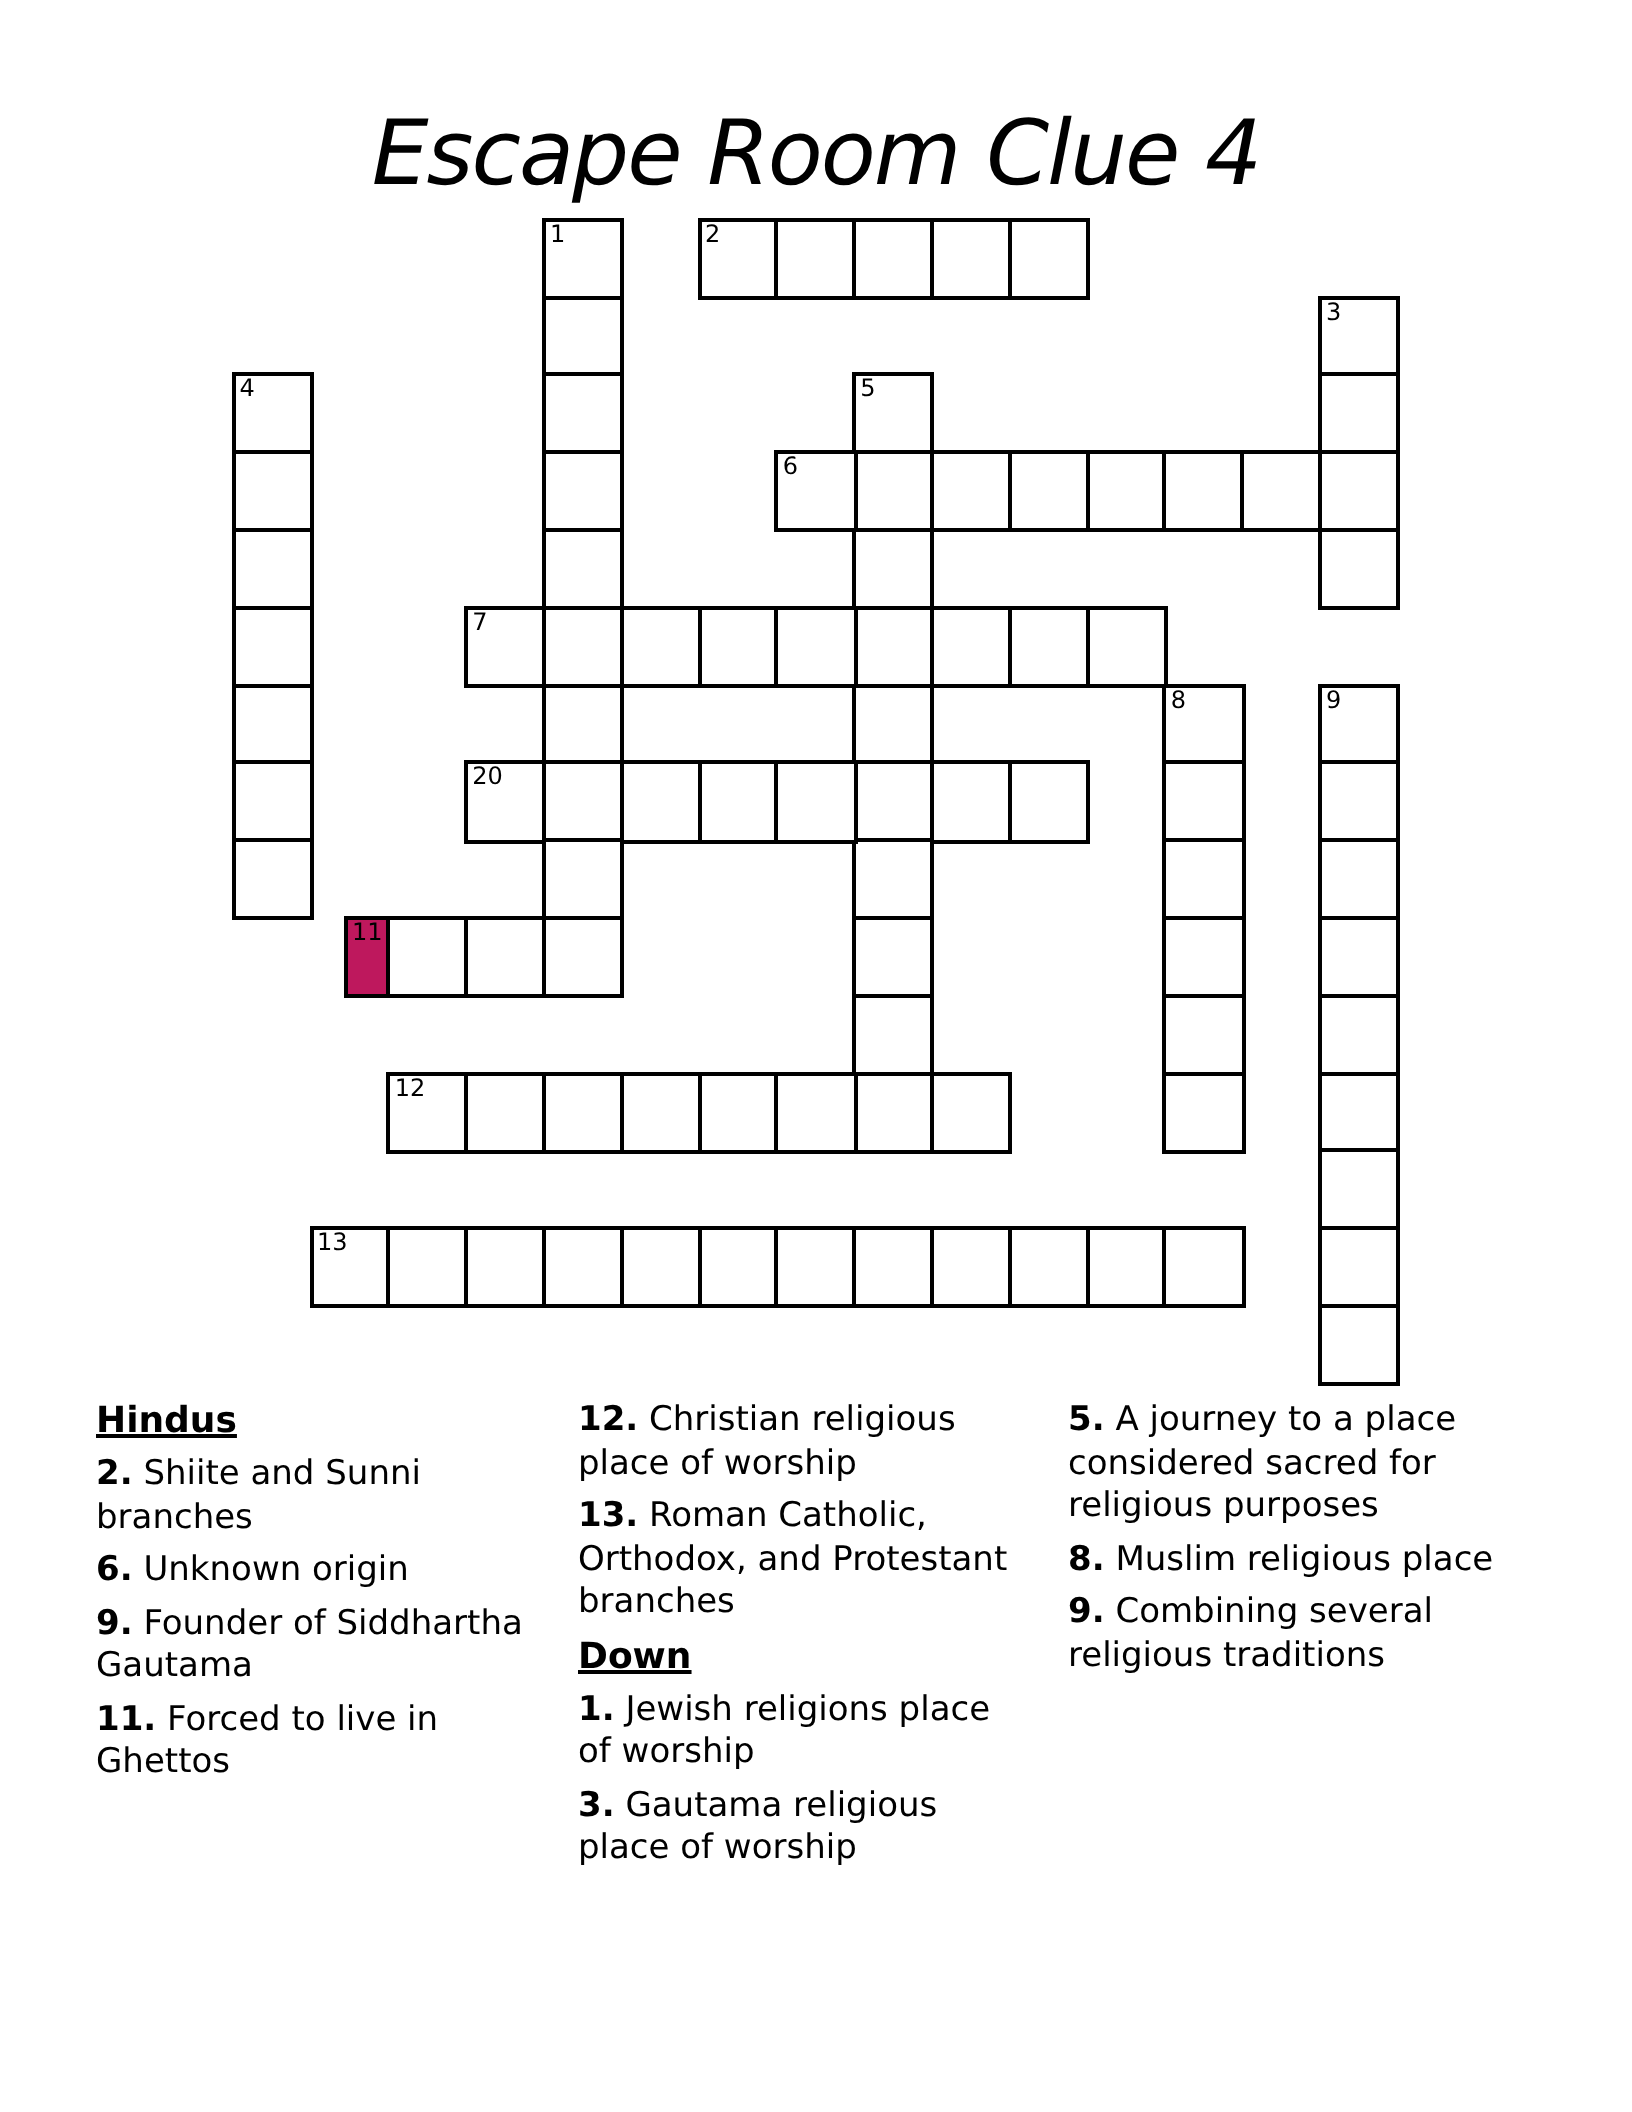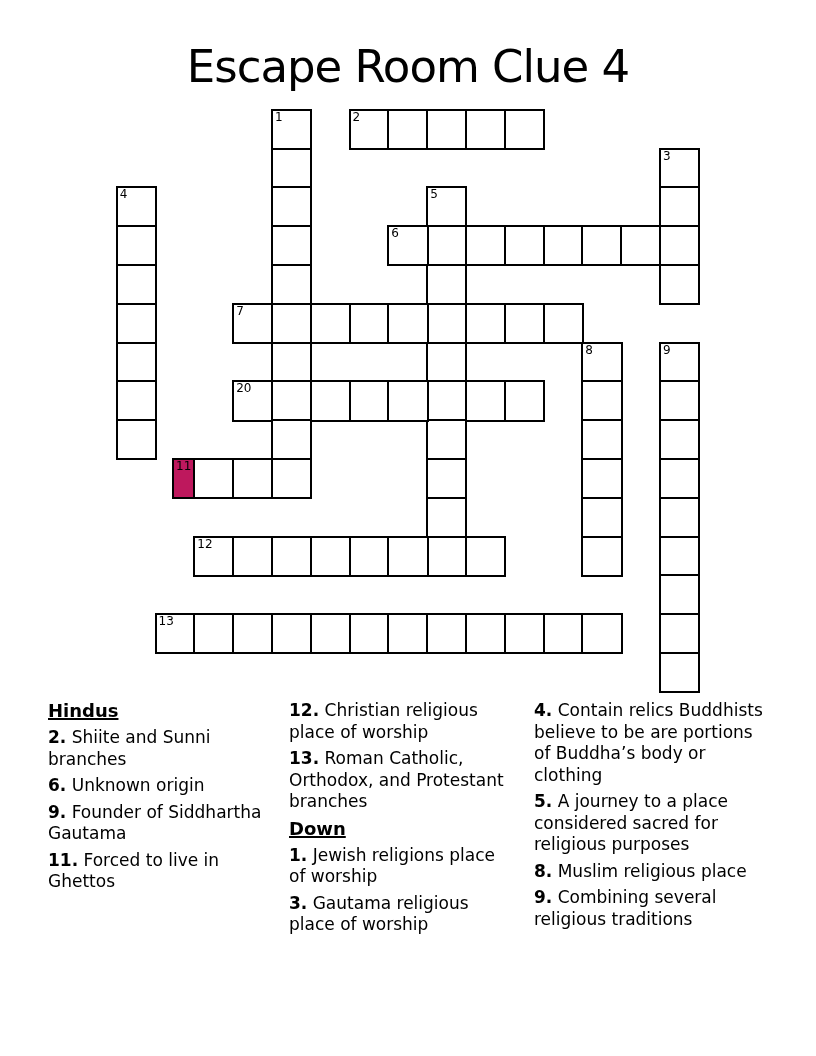--- a/index.html
+++ b/index.html
@@ -5,27 +5,28 @@
   html, body { margin: 0; padding: 0; }
   body {
     width: 816px; height: 1056px;
     background: #ffffff;
     font-family: "DejaVu Sans", "Liberation Sans", sans-serif;
     color: #000;
     position: relative;
     overflow: hidden;
   }
   .page-title {
-    margin: 6px;
+    margin: 16px;
     position: absolute;
     top: 34px; left: 0; right: 0;
     text-align: center;
     font-size: 45px;
     font-weight: 400;
     letter-spacing: -1px;
+    font-style: italic;
   }
   .grid { position: absolute; inset: 0; }
   .cell {
     position: absolute;
     box-sizing: border-box;
     width: 41.3px; height: 41.3px;
     border: 2.5px solid #000;
     background: #fff;
   }
   .cellnum {
@@ -190,17 +191,16 @@
 
 <div id="clue-col-2" class="clue-col">
   <p class="clue"><strong>12.</strong><span> Christian religious place of worship</span></p>
     <p class="clue"><strong>13.</strong><span> Roman Catholic, Orthodox, and Protestant branches</span></p>
     <div id="down-heading" class="clue-heading">Down</div>
 <p class="clue"><strong>1.</strong><span> Jewish religions place of worship</span></p>
     <p class="clue"><strong>3.</strong><span> Gautama religious place of worship</span></p>
   </div>
 
 <div id="clue-col-3" class="clue-col">
-    <p class="clue"><strong>4.</strong><span> Contain relics Buddhists believe to be are portions of Buddha’s body or clothing</span></p>
     <p class="clue"><strong>5.</strong><span> A journey to a place considered sacred for religious purposes</span></p>
     <p class="clue"><strong>8.</strong><span> Muslim religious place</span></p>
     <p class="clue"><strong>9.</strong><span> Combining several religious traditions</span></p>
   </div>
 
 </body></html>

